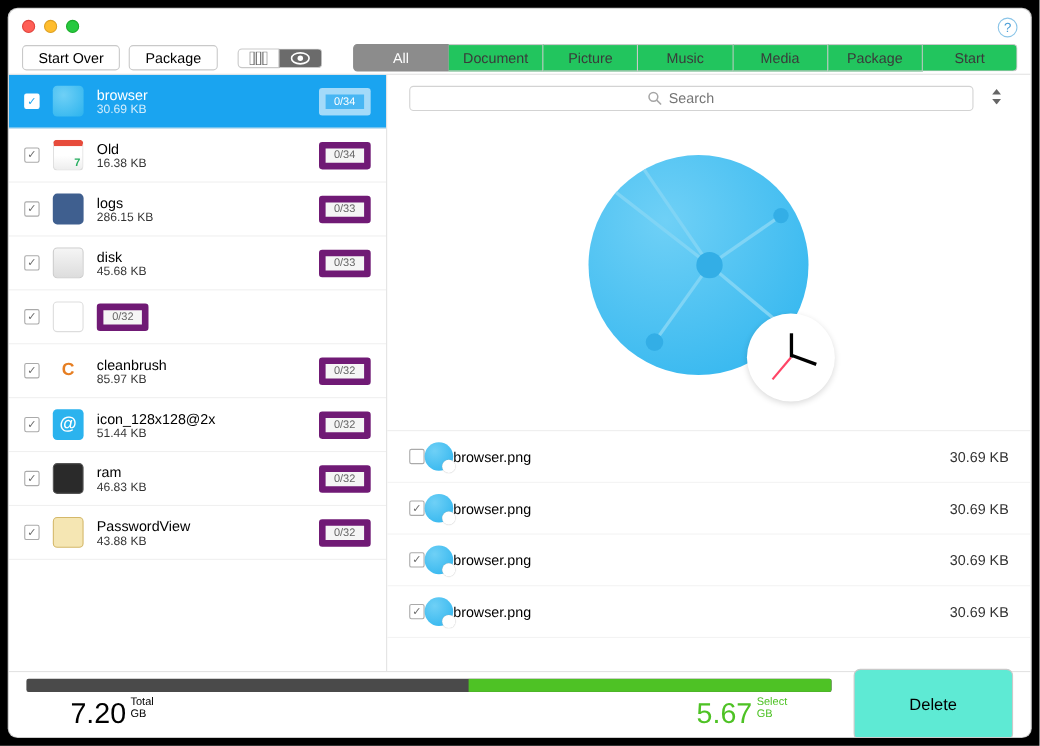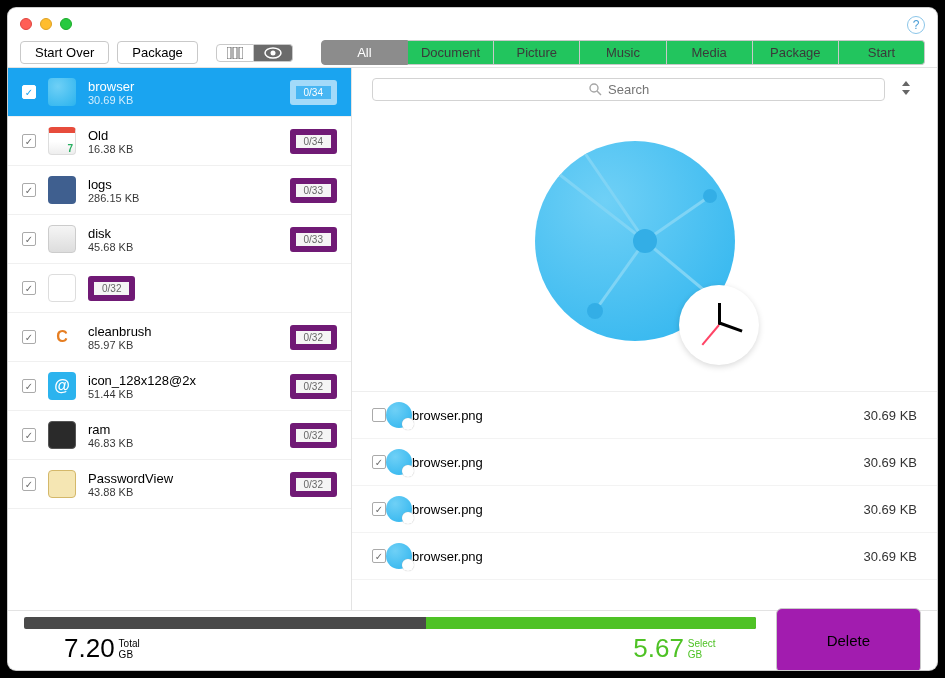--- a/index.html
+++ b/index.html
@@ -60,26 +60,26 @@
 .file-row .icon { width: 26px; height: 26px; border-radius: 50%; background: radial-gradient(circle at 35% 30%, #6fd0f6, #2bb3ee); position: relative; flex-shrink: 0; }
 .file-row .icon::after { content: ""; position: absolute; bottom: -2px; right: -2px; width: 12px; height: 12px; background: #fff; border-radius: 50%; box-shadow: 0 0 1px #aaa; }
 .file-row .fname { flex: 1; font-size: 13px; }
 .file-row .fsize { font-size: 13px; color: #333; }
 
 .footer { height: 60px; border-top: 1px solid #e3e3e3; display: flex; align-items: center; padding: 0 16px; gap: 20px; }
 .progress-wrap { flex: 1; display: flex; flex-direction: column; gap: 4px; }
 .progress { height: 12px; background: #4a4a4a; border-radius: 2px; overflow: hidden; position: relative; }
 .progress-fill { position: absolute; right: 0; top: 0; bottom: 0; width: 45%; background: #4ec225; }
 .progress-labels { display: flex; justify-content: space-between; padding: 0 40px; }
-.stat { display: flex; align-items: center; gap: 4px; }
+.stat { display: flex; align-items: flex-start; gap: 4px; }
 .stat .num { font-size: 26px; font-weight: 300; }
 .stat .unit { font-size: 10px; line-height: 1.1; }
 .stat.right .num { color: #4ec225; }
 .stat.right .unit { color: #4ec225; }
-.delete-btn { border: 1px solid #c9c9c9; background: #a21caf; border-radius: 6px; padding: 23px 50px; font-size: 15px; cursor: pointer; }
+.delete-btn { border: 1px solid #c9c9c9; background: #5eead4; border-radius: 6px; padding: 23px 50px; font-size: 15px; cursor: pointer; }
 
 
 .ico-globe { background: radial-gradient(circle at 35% 30%, #6fd0f6, #2bb3ee); border-radius: 50%; width: 26px; height: 26px; }
 .ico-cal { background: linear-gradient(#fff 40%, #eee); border: 1px solid #ddd; border-top: 6px solid #e74c3c; position: relative; }
 .ico-cal::after { content: "7"; position: absolute; bottom: 0; right: 2px; font-size: 10px; color: #27ae60; font-weight: bold; }
 .ico-logs { background: #3f5f8f; border-radius: 50%; width: 26px; height: 26px; }
 .ico-disk { background: linear-gradient(#f5f5f5, #ddd); border: 1px solid #ccc; }
 .ico-doc { background: #fff; border: 1px solid #ddd; border-radius: 2px; }
 .ico-brush { color: #e67e22; font-weight: bold; font-size: 18px; }
 .ico-at { background: #2bb3ee; border-radius: 50%; color: #fff; width: 26px; height: 26px; display: flex; align-items: center; justify-content: center; font-size: 14px; font-weight: bold; }

